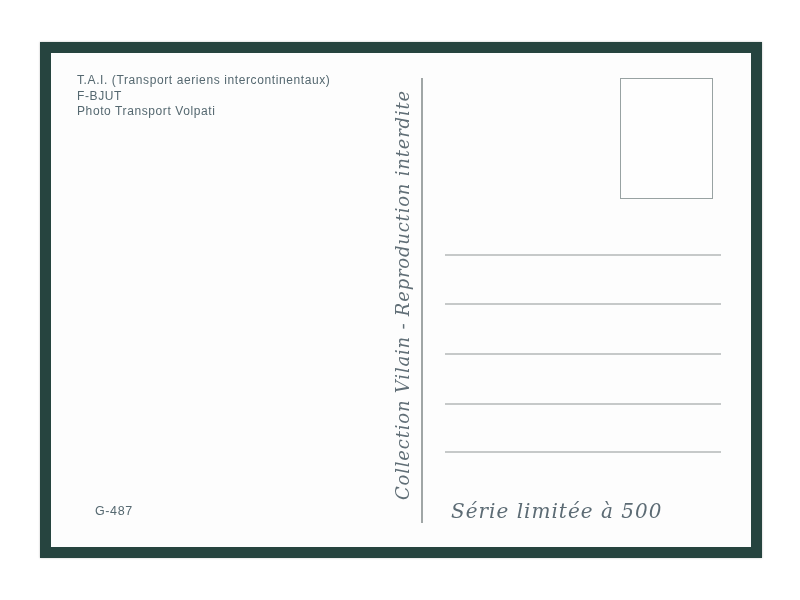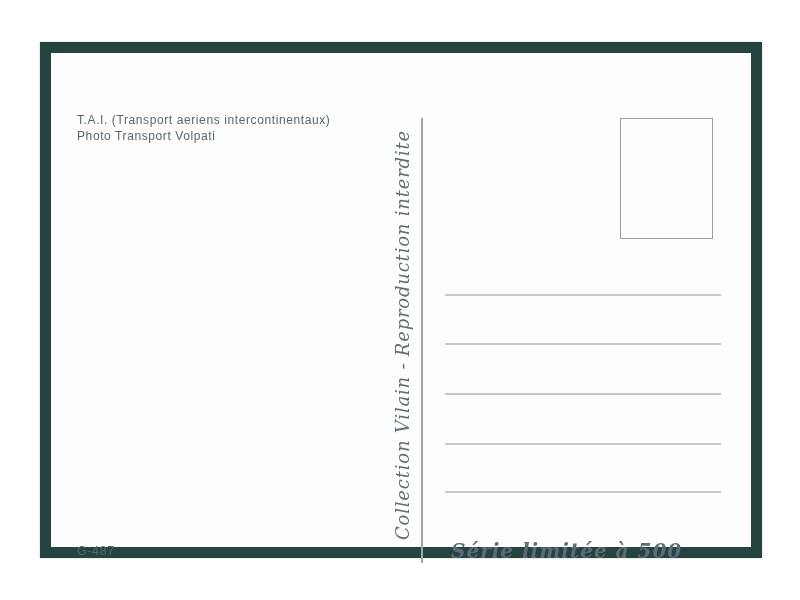--- a/index.html
+++ b/index.html
@@ -19,21 +19,20 @@
     height: 516px;
     box-sizing: border-box;
     border: 11px solid #26443f;
     background: #fdfdfd;
     box-shadow: 0 0 2px rgba(0,0,0,0.25);
   }
   .card-inner {
     position: relative;
     width: 100%;
     height: 100%;
-    margin-top: 40px;
   }
   .info-block {
     position: absolute;
     left: 26px;
     top: 20px;
     color: #556870;
     font-size: 12px;
     line-height: 15.5px;
     letter-spacing: 0.6px;
   }
@@ -77,39 +76,39 @@
   }
   .series-text {
     position: absolute;
     left: 400px;
     top: 446px;
     font-family: "DejaVu Serif", serif;
     font-style: italic;
     font-size: 20px;
     letter-spacing: 1px;
     color: #5c6b74;
-    font-weight: bold;
   }
   .ref-number {
     position: absolute;
-    left: 26px;
+    left: 44px;
     top: 451px;
     color: #556870;
     font-size: 12.5px;
     letter-spacing: 0.6px;
   }
 </style>
 </head>
 <body>
 
 <div class="postcard-frame">
   <div class="card-inner">
 
     <div class="info-block">
       <div>T.A.I. (Transport aeriens intercontinentaux)</div>
+      <div>F-BJUT</div>
       <div>Photo Transport Volpati</div>
     </div>
 
     <div class="stamp-box"></div>
 
     <div class="divider-line"></div>
 
     <div class="collection-text">Collection Vilain - Reproduction interdite</div>
 
     <div id="address-lines">

